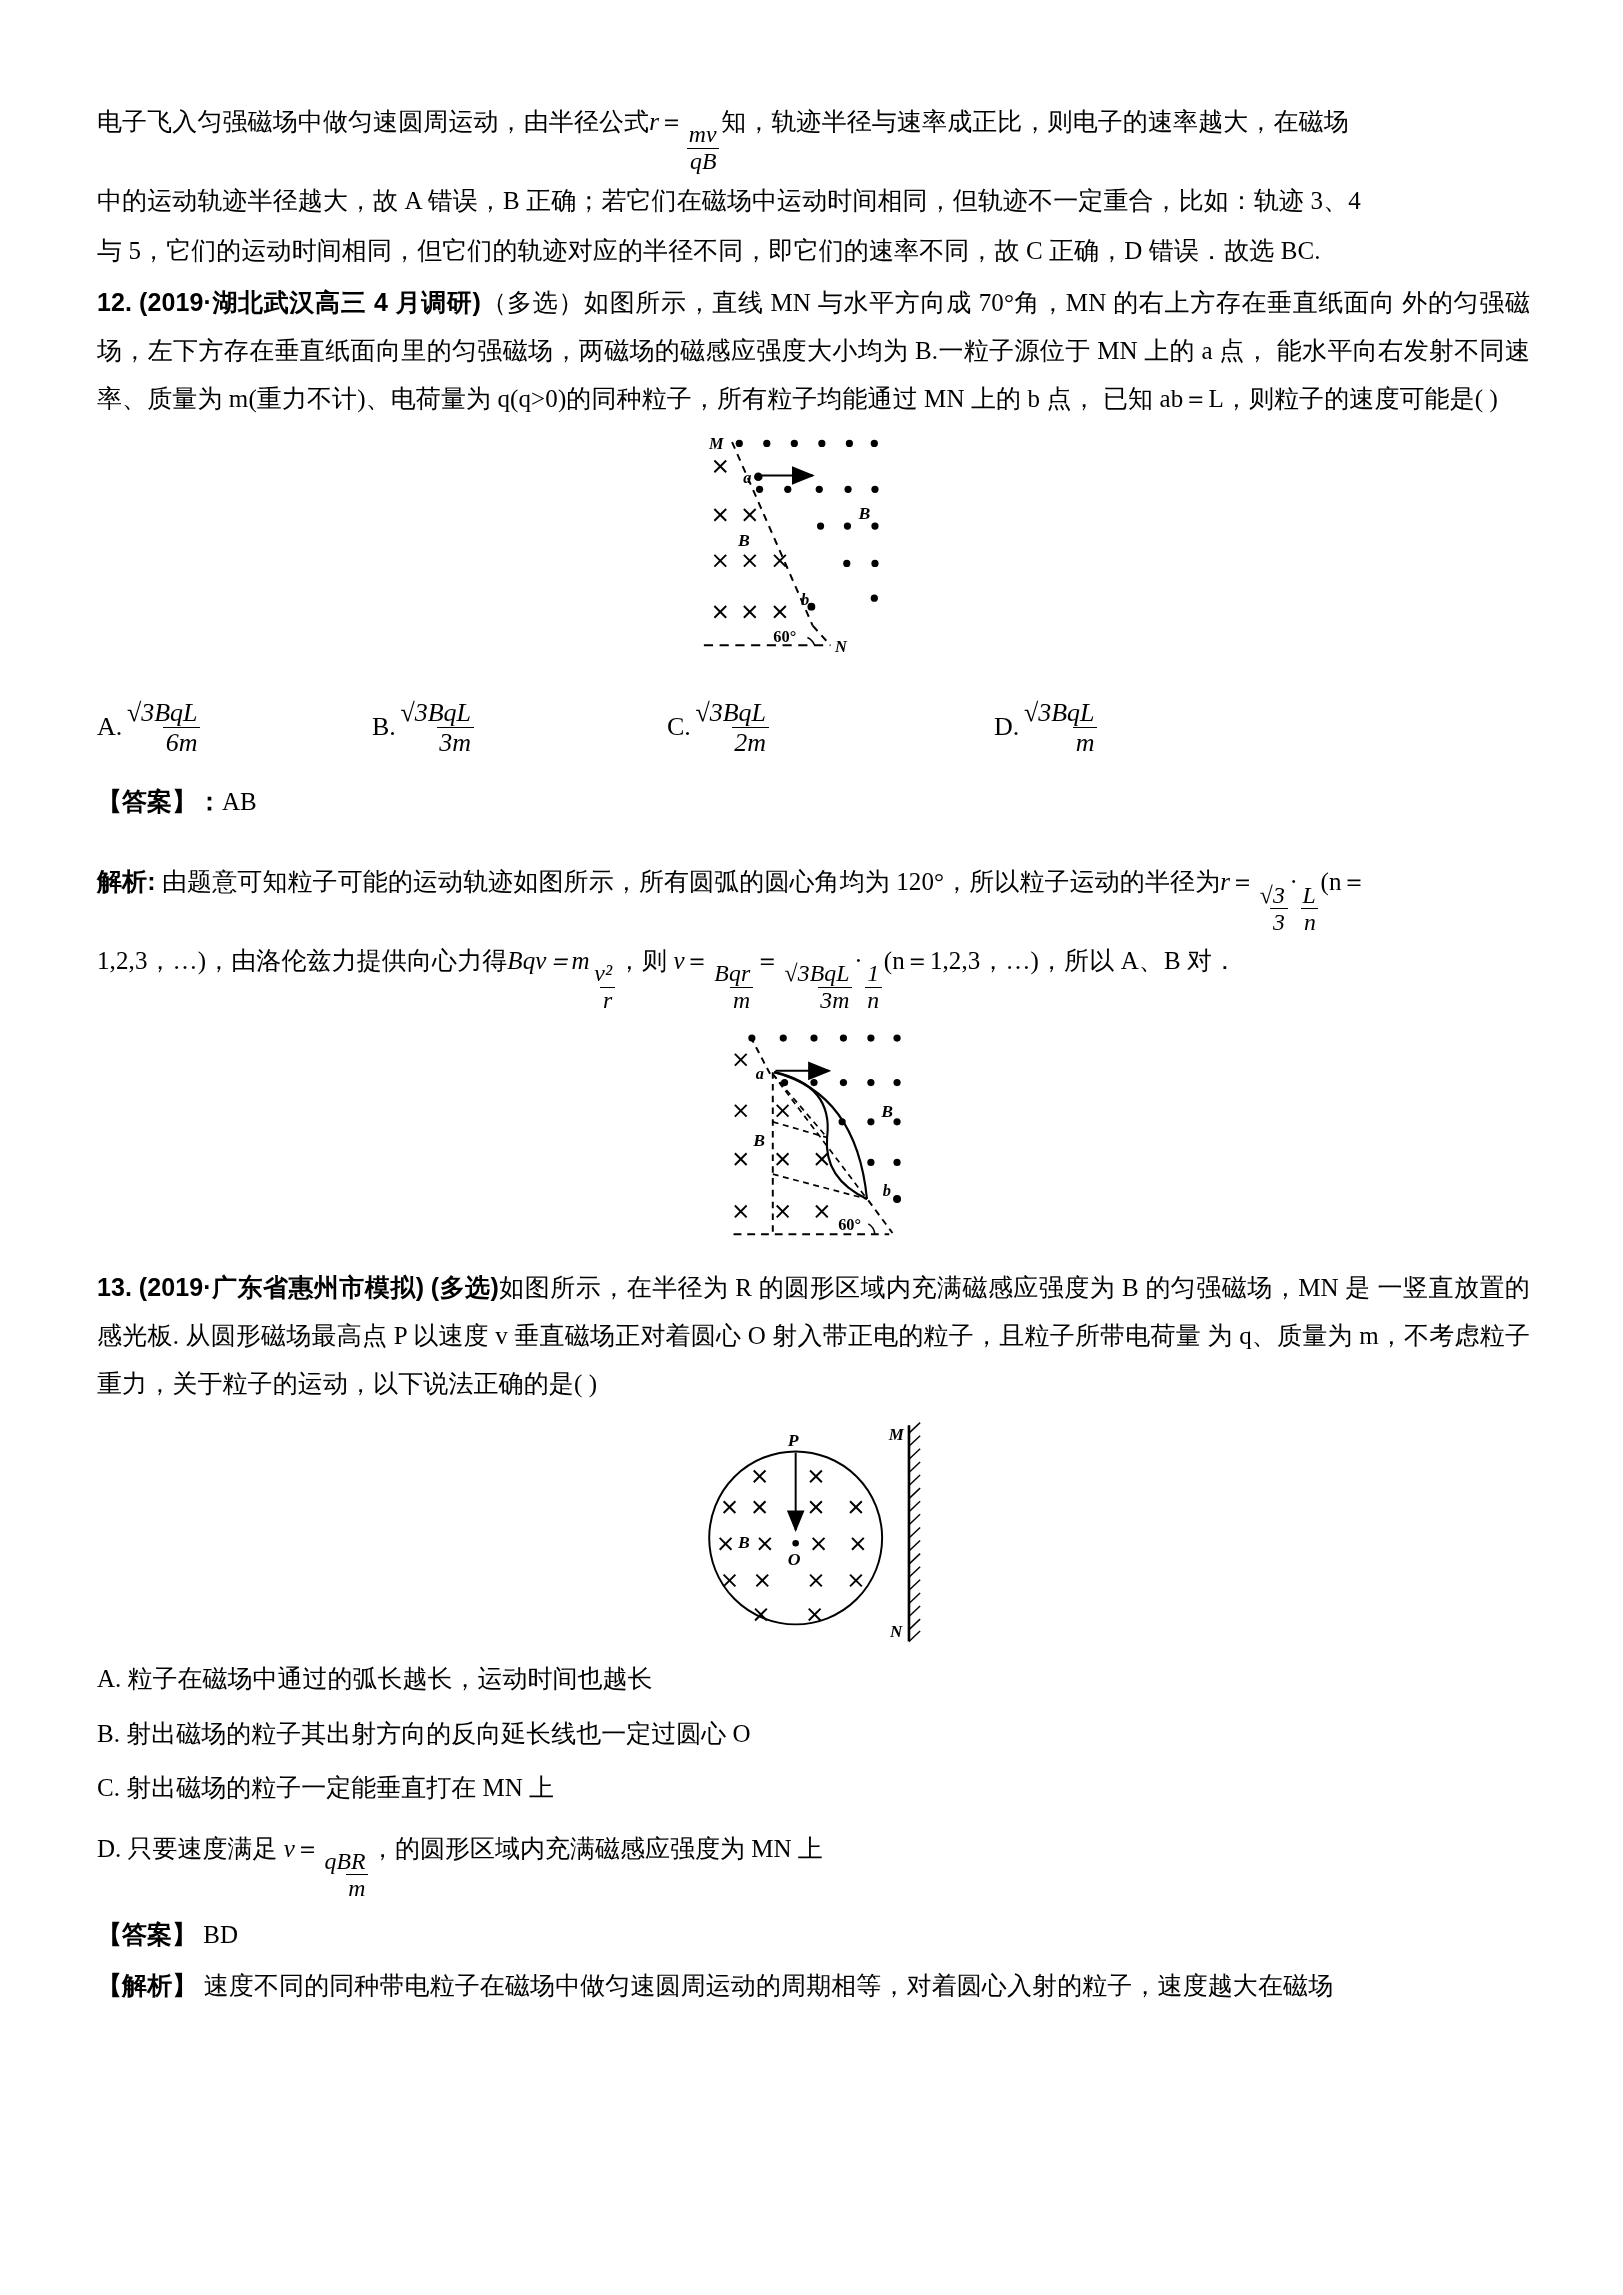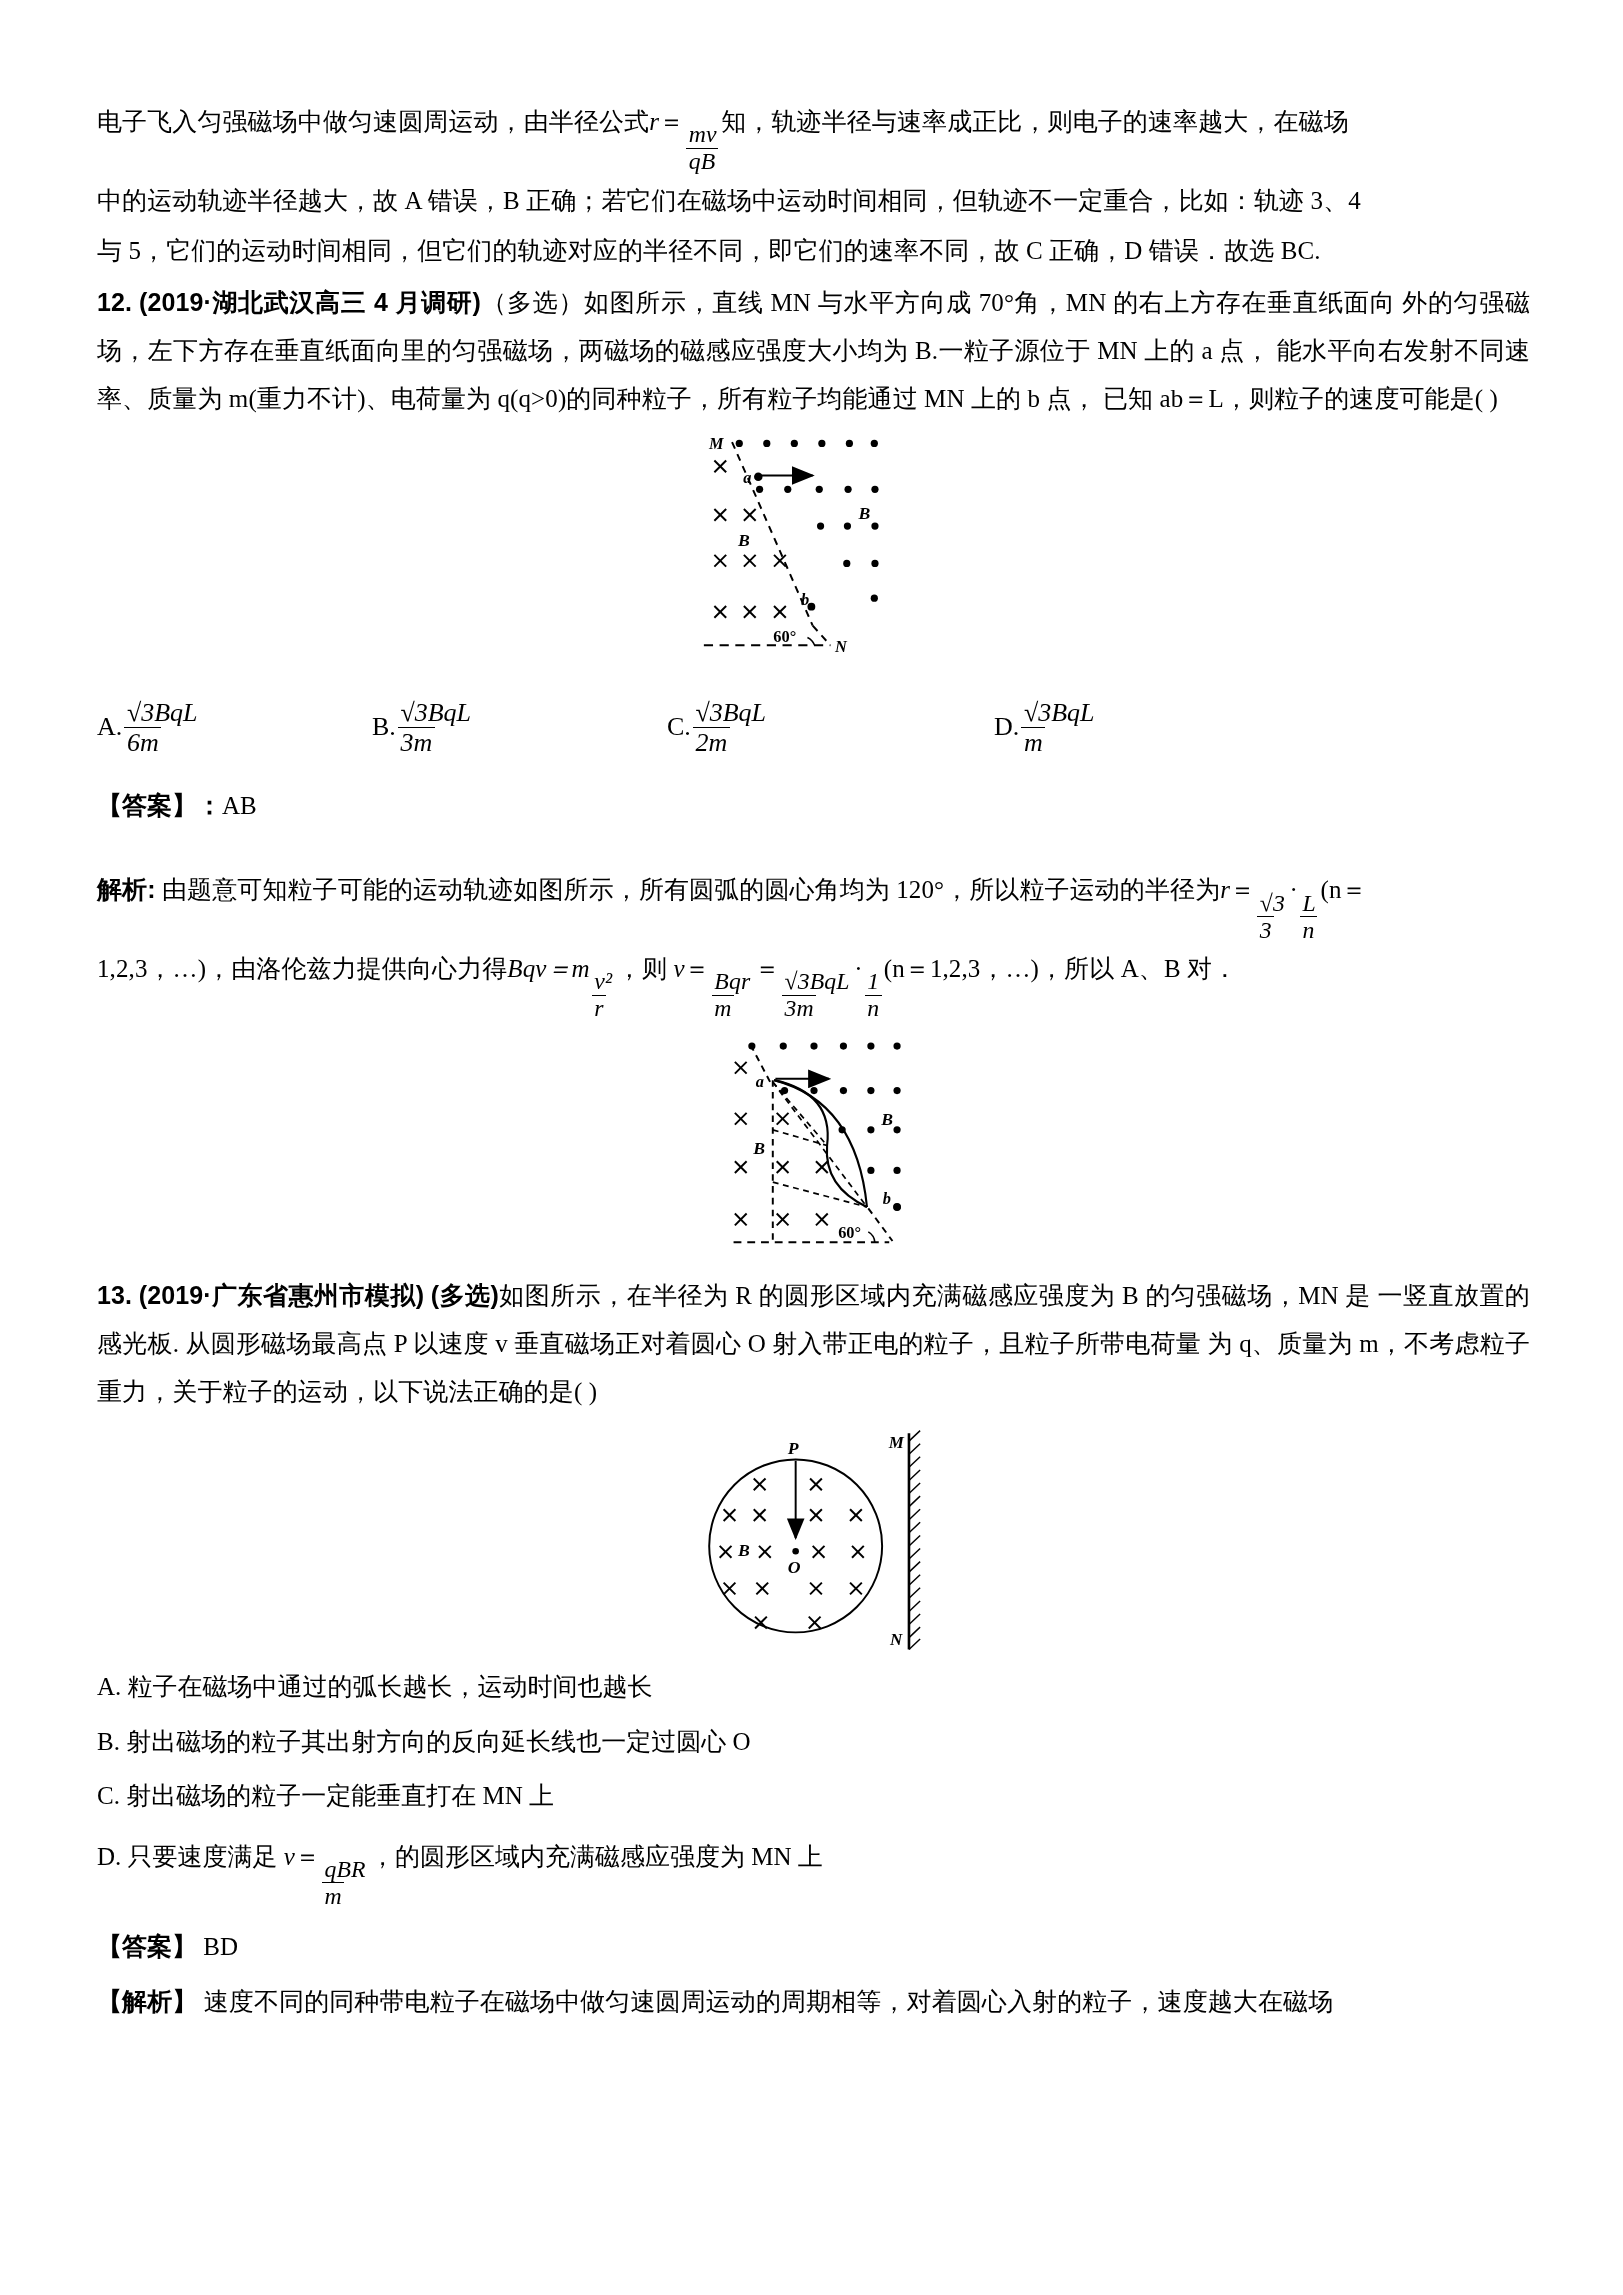--- a/index.html
+++ b/index.html
@@ -50,21 +50,21 @@
   }
   .src {
     font-weight: bold;
     font-family: "Liberation Sans", sans-serif;
   }
 
   
   .frac {
     display: inline-flex;
     flex-direction: column;
-    align-items: flex-start;
+    align-items: flex-end;
     justify-content: center;
     vertical-align: -0.52em;
     font-size: 0.95em;
     margin: 0 2px;
     line-height: 1.04;
   }
   .frac .num {
     display: block;
     padding: 0 2.6px 0.7px 2.6px;
     font-style: italic;
@@ -101,21 +101,21 @@
 
   
   .figwrap {
     display: flex;
     justify-content: center;
     margin: 11.8px 0 9.2px 0;
   }
   .figwrap.fig12 { margin-top: 6.5px; }
   svg { display: block; }
 
-  .ans { font-size: 25px; line-height: 46px; margin: 14.4px 0 6.5px 0; }
+  .ans { font-size: 25px; line-height: 38px; margin: 14.4px 0 6.5px 0; }
   .spacer-m { height: 30px; }
 </style>
 </head>
 <body>
 
 <div class="page">
 <div class="content">
 
   <div class="para">
     <span>电子飞入匀强磁场中做匀速圆周运动，由半径公式</span><span class="it">r</span>＝<span class="frac">

